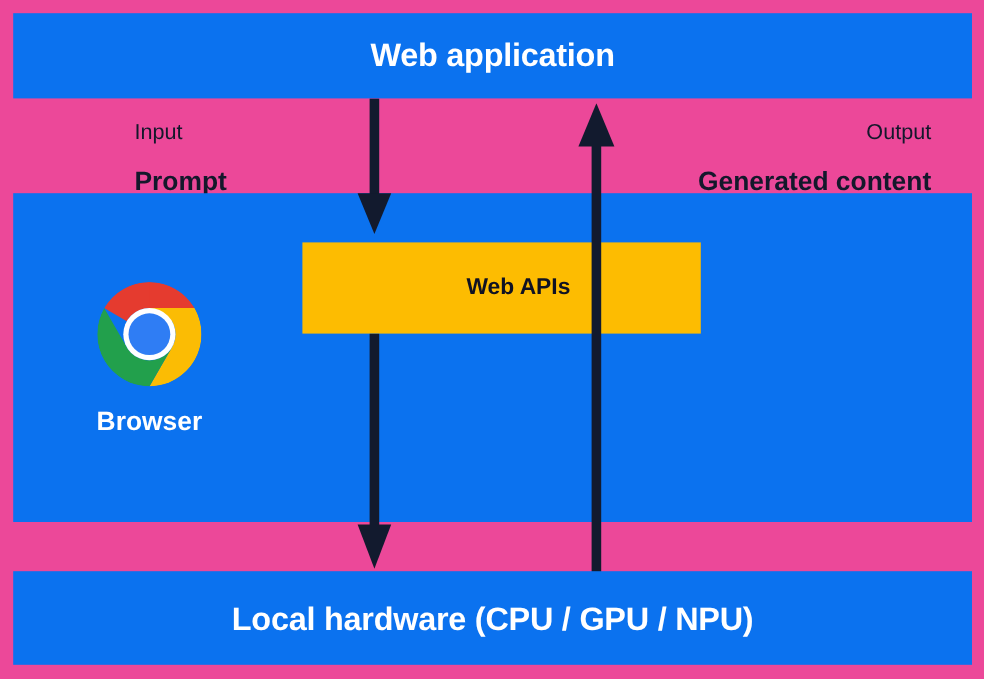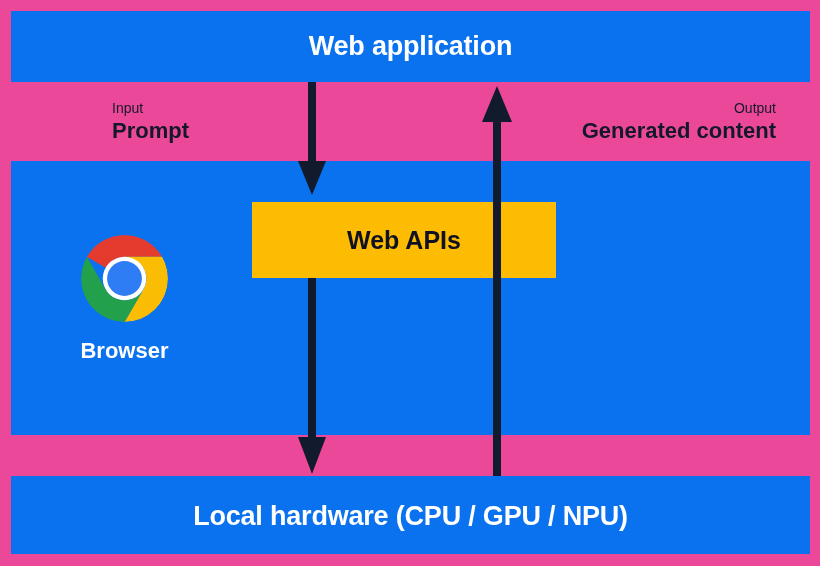--- a/index.html
+++ b/index.html
@@ -66,29 +66,29 @@
     left: 112px;
     top: 100px;
     text-align: left;
   }
   #flow-note-output {
     right: 44px;
     top: 100px;
     text-align: right;
   }
   .flow-note-kind {
-    font-size: 14px;
+    font-size: 18px;
     font-weight: normal;
     display: block;
   }
   .flow-note-value {
     font-size: 22px;
     font-weight: bold;
     display: block;
-    margin-top: 1px;
+    margin-top: 16px;
   }
 
   
   .arrow {
     position: absolute;
   }
   #arrow-prompt-down {
     left: 294px;
     top: 82px;
     width: 36px;
@@ -137,21 +137,22 @@
     align-items: center;
     justify-content: center;
     text-align: center;
     line-height: 1.22;
   }
   #block-web-apis {
     left: 252px;
     top: 202px;
     width: 304px;
     height: 76px;
-    font-size: 25px;
+    font-size: 19px;
+    padding-left: 28px;
   }
   #block-builtin-models {
     left: 432px;
     top: 318px;
     width: 277px;
     height: 81px;
     font-size: 25px;
   }
   .block-label { display: block; padding: 0 10px; }
 </style>

